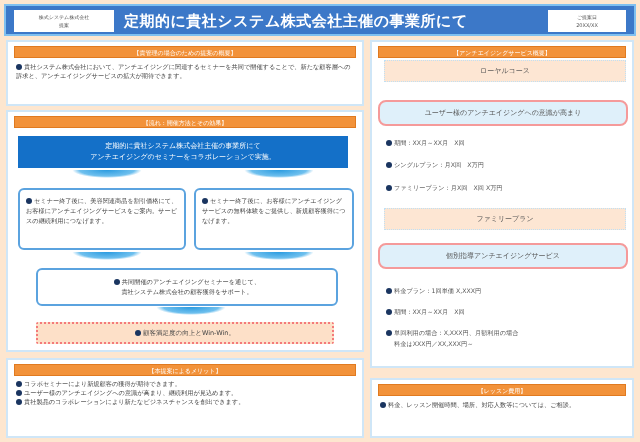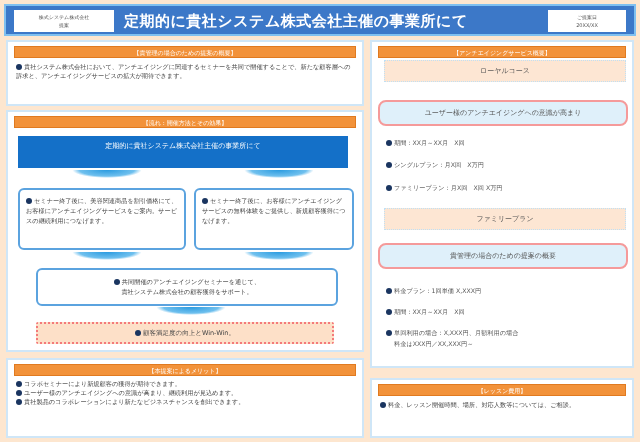--- a/index.html
+++ b/index.html
@@ -80,20 +80,21 @@
   <div class="bullet-text">
     <span class="dot"></span><span>貴社システム株式会社において、アンチエイジングに関連するセミナーを共同で開催することで、新たな顧客層への訴求と、アンチエイジングサービスの拡大が期待できます。</span>
   </div>
 </div>
 
 <div class="panel" style="left:6px;top:110px;width:358px;height:242px;">
   <div class="orange-bar">【流れ：開催方法とその効果】</div>
 </div>
 <div class="blue-banner">
   <div>定期的に貴社システム株式会社主催の事業所にて</div>
+  <div>アンチエイジングのセミナーをコラボレーションで実施。</div>
 </div>
 <div class="arrow" style="left:72px;top:170px;"></div>
 <div class="arrow" style="left:244px;top:170px;"></div>
 
 <div class="rbox" style="left:18px;top:188px;width:168px;height:62px;">
   <span class="dot"></span><span>セミナー終了後に、美容関連商品を割引価格にて、お客様にアンチエイジングサービスをご案内。サービスの継続利用につなげます。</span>
 </div>
 <div class="rbox" style="left:194px;top:188px;width:160px;height:62px;">
   <span class="dot"></span><span>セミナー終了後に、お客様にアンチエイジングサービスの無料体験をご提供し、新規顧客獲得につなげます。</span>
 </div>
@@ -121,21 +122,21 @@
 
 <div class="panel" style="left:370px;top:40px;width:264px;height:328px;">
   <div class="orange-bar">【アンチエイジングサービス概要】</div>
 </div>
 <div class="course" style="top:60px;">ローヤルコース</div>
 <div class="plan" style="top:100px;">ユーザー様のアンチエイジングへの意識が高まり</div>
 <div class="ritem" style="top:138px;"><span class="dot"></span><span>期間：XX月～XX月　X回</span></div>
 <div class="ritem" style="top:160px;"><span class="dot"></span><span>シングルプラン：月X回　X万円</span></div>
 <div class="ritem" style="top:183px;"><span class="dot"></span><span>ファミリープラン：月X回　X回 X万円</span></div>
 <div class="course" style="top:208px;">ファミリープラン</div>
-<div class="plan" style="top:243px;">貴管理の場合のための提案の概要</div>
+<div class="plan" style="top:243px;">個別指導アンチエイジングサービス</div>
 <div class="ritem" style="top:286px;"><span class="dot"></span><span>料金プラン：1回単価 X,XXX円</span></div>
 <div class="ritem" style="top:307px;"><span class="dot"></span><span>期間：XX月～XX月　X回</span></div>
 <div class="ritem" style="top:328px;"><span class="dot"></span><span>単回利用の場合：X,XXX円、月額利用の場合</span></div>
 <div class="ritem" style="top:339px;left:394px;">料金はXXX円／XX,XXX円～</div>
 
 <div class="panel" style="left:370px;top:378px;width:264px;height:60px;">
   <div class="orange-bar">【レッスン費用】</div>
   <div class="bullet-text">
     <span class="dot"></span><span>料金、レッスン開催時間、場所、対応人数等については、ご相談。</span>
   </div>

